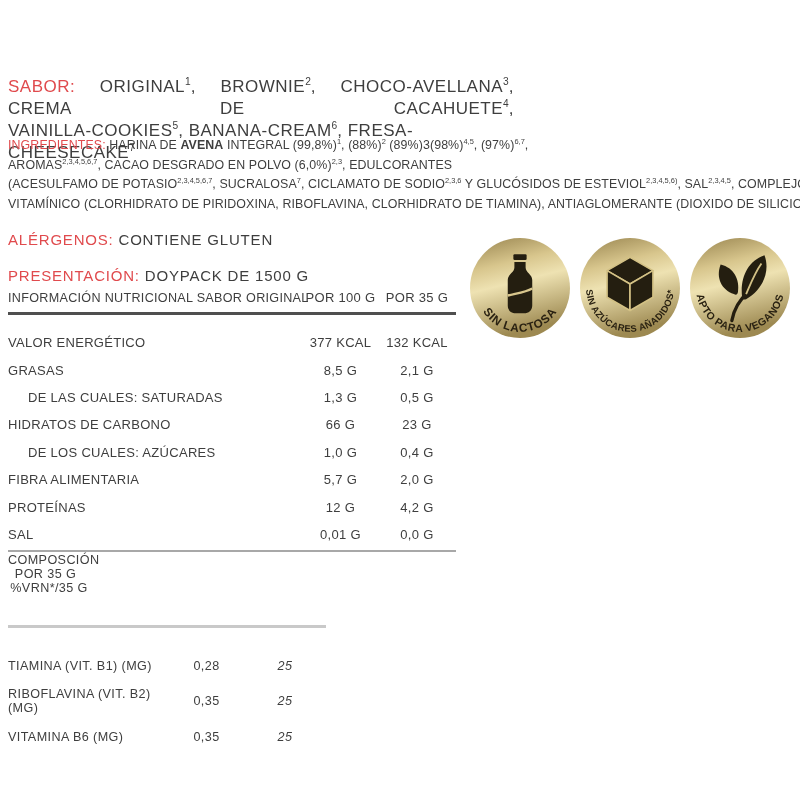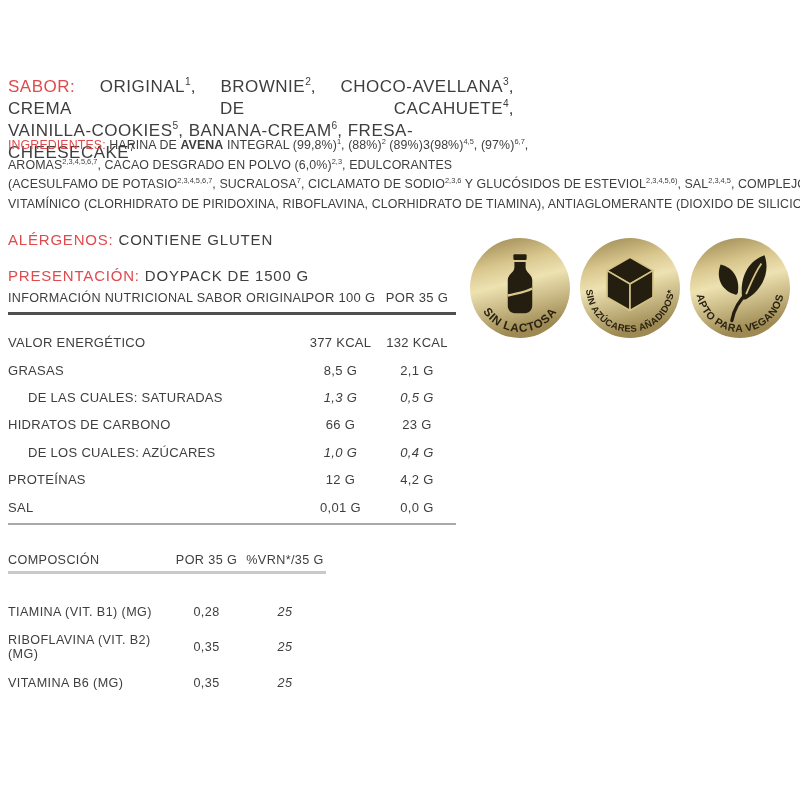--- a/index.html
+++ b/index.html
@@ -27,24 +27,24 @@
 
   .ntable{position:absolute;left:8px;top:290px;width:448px;font-size:13px;letter-spacing:.3px;}
   .ntable .hd{display:flex;align-items:flex-end;padding-bottom:7px;border-bottom:3px solid #4f4f4f;}
   .ntable .hd .cl{font-size:12.6px;white-space:nowrap;}
   .cl{flex:1;min-width:0;}
   .c1{width:75px;text-align:center;}
   .c2{width:78px;text-align:center;}
   .ntable .rows{padding-top:14px;border-bottom:2px solid #a8a8a8;padding-bottom:2px;}
   .ntable .row{display:flex;align-items:center;height:27.4px;}
   .ntable .row.sub .cl{padding-left:20px;}
-  .ntable .row.sub .c1,.ntable .row.sub .c2{font-style:italic;}
+  .ntable .row.sub .c1,.ntable .row.sub .c2{}
 
   .ctable{position:absolute;left:8px;top:551px;width:318px;font-size:12.6px;letter-spacing:.4px;}
-  .ctable .hd{display:flex;padding-bottom:4px;padding-top:2px;}
+  .ctable .hd{display:flex;padding-bottom:30px;padding-top:2px;flex-direction:column;}
   .ctable .rows{border-top:3px solid #c9c9c9;padding-top:20px;}
   .ctable .row{display:flex;align-items:center;height:35.5px;}
   .ctable .c1{width:75px;}
   .ctable .c2{width:82px;}
   .ctable .row .c2{font-style:italic;}
 
   .footnote{position:absolute;left:8px;top:701px;font-size:13px;font-style:italic;letter-spacing:.4px;}
 </style>
 </head>
 <body>
@@ -158,20 +158,25 @@
         <div class="cl">HIDRATOS DE CARBONO</div>
         <div class="c1">66 G</div>
         <div class="c2">23 G</div>
       </div>
       <div class="row sub">
         <div class="cl">DE LOS CUALES: AZÚCARES</div>
         <div class="c1">1,0 G</div>
         <div class="c2">0,4 G</div>
       </div>
       <div class="row">
+        <div class="cl">FIBRA ALIMENTARIA</div>
+        <div class="c1">5,7 G</div>
+        <div class="c2">2,0 G</div>
+      </div>
+      <div class="row">
         <div class="cl">PROTEÍNAS</div>
         <div class="c1">12 G</div>
         <div class="c2">4,2 G</div>
       </div>
       <div class="row">
         <div class="cl">SAL</div>
         <div class="c1">0,01 G</div>
         <div class="c2">0,0 G</div>
       </div>
     </div>

